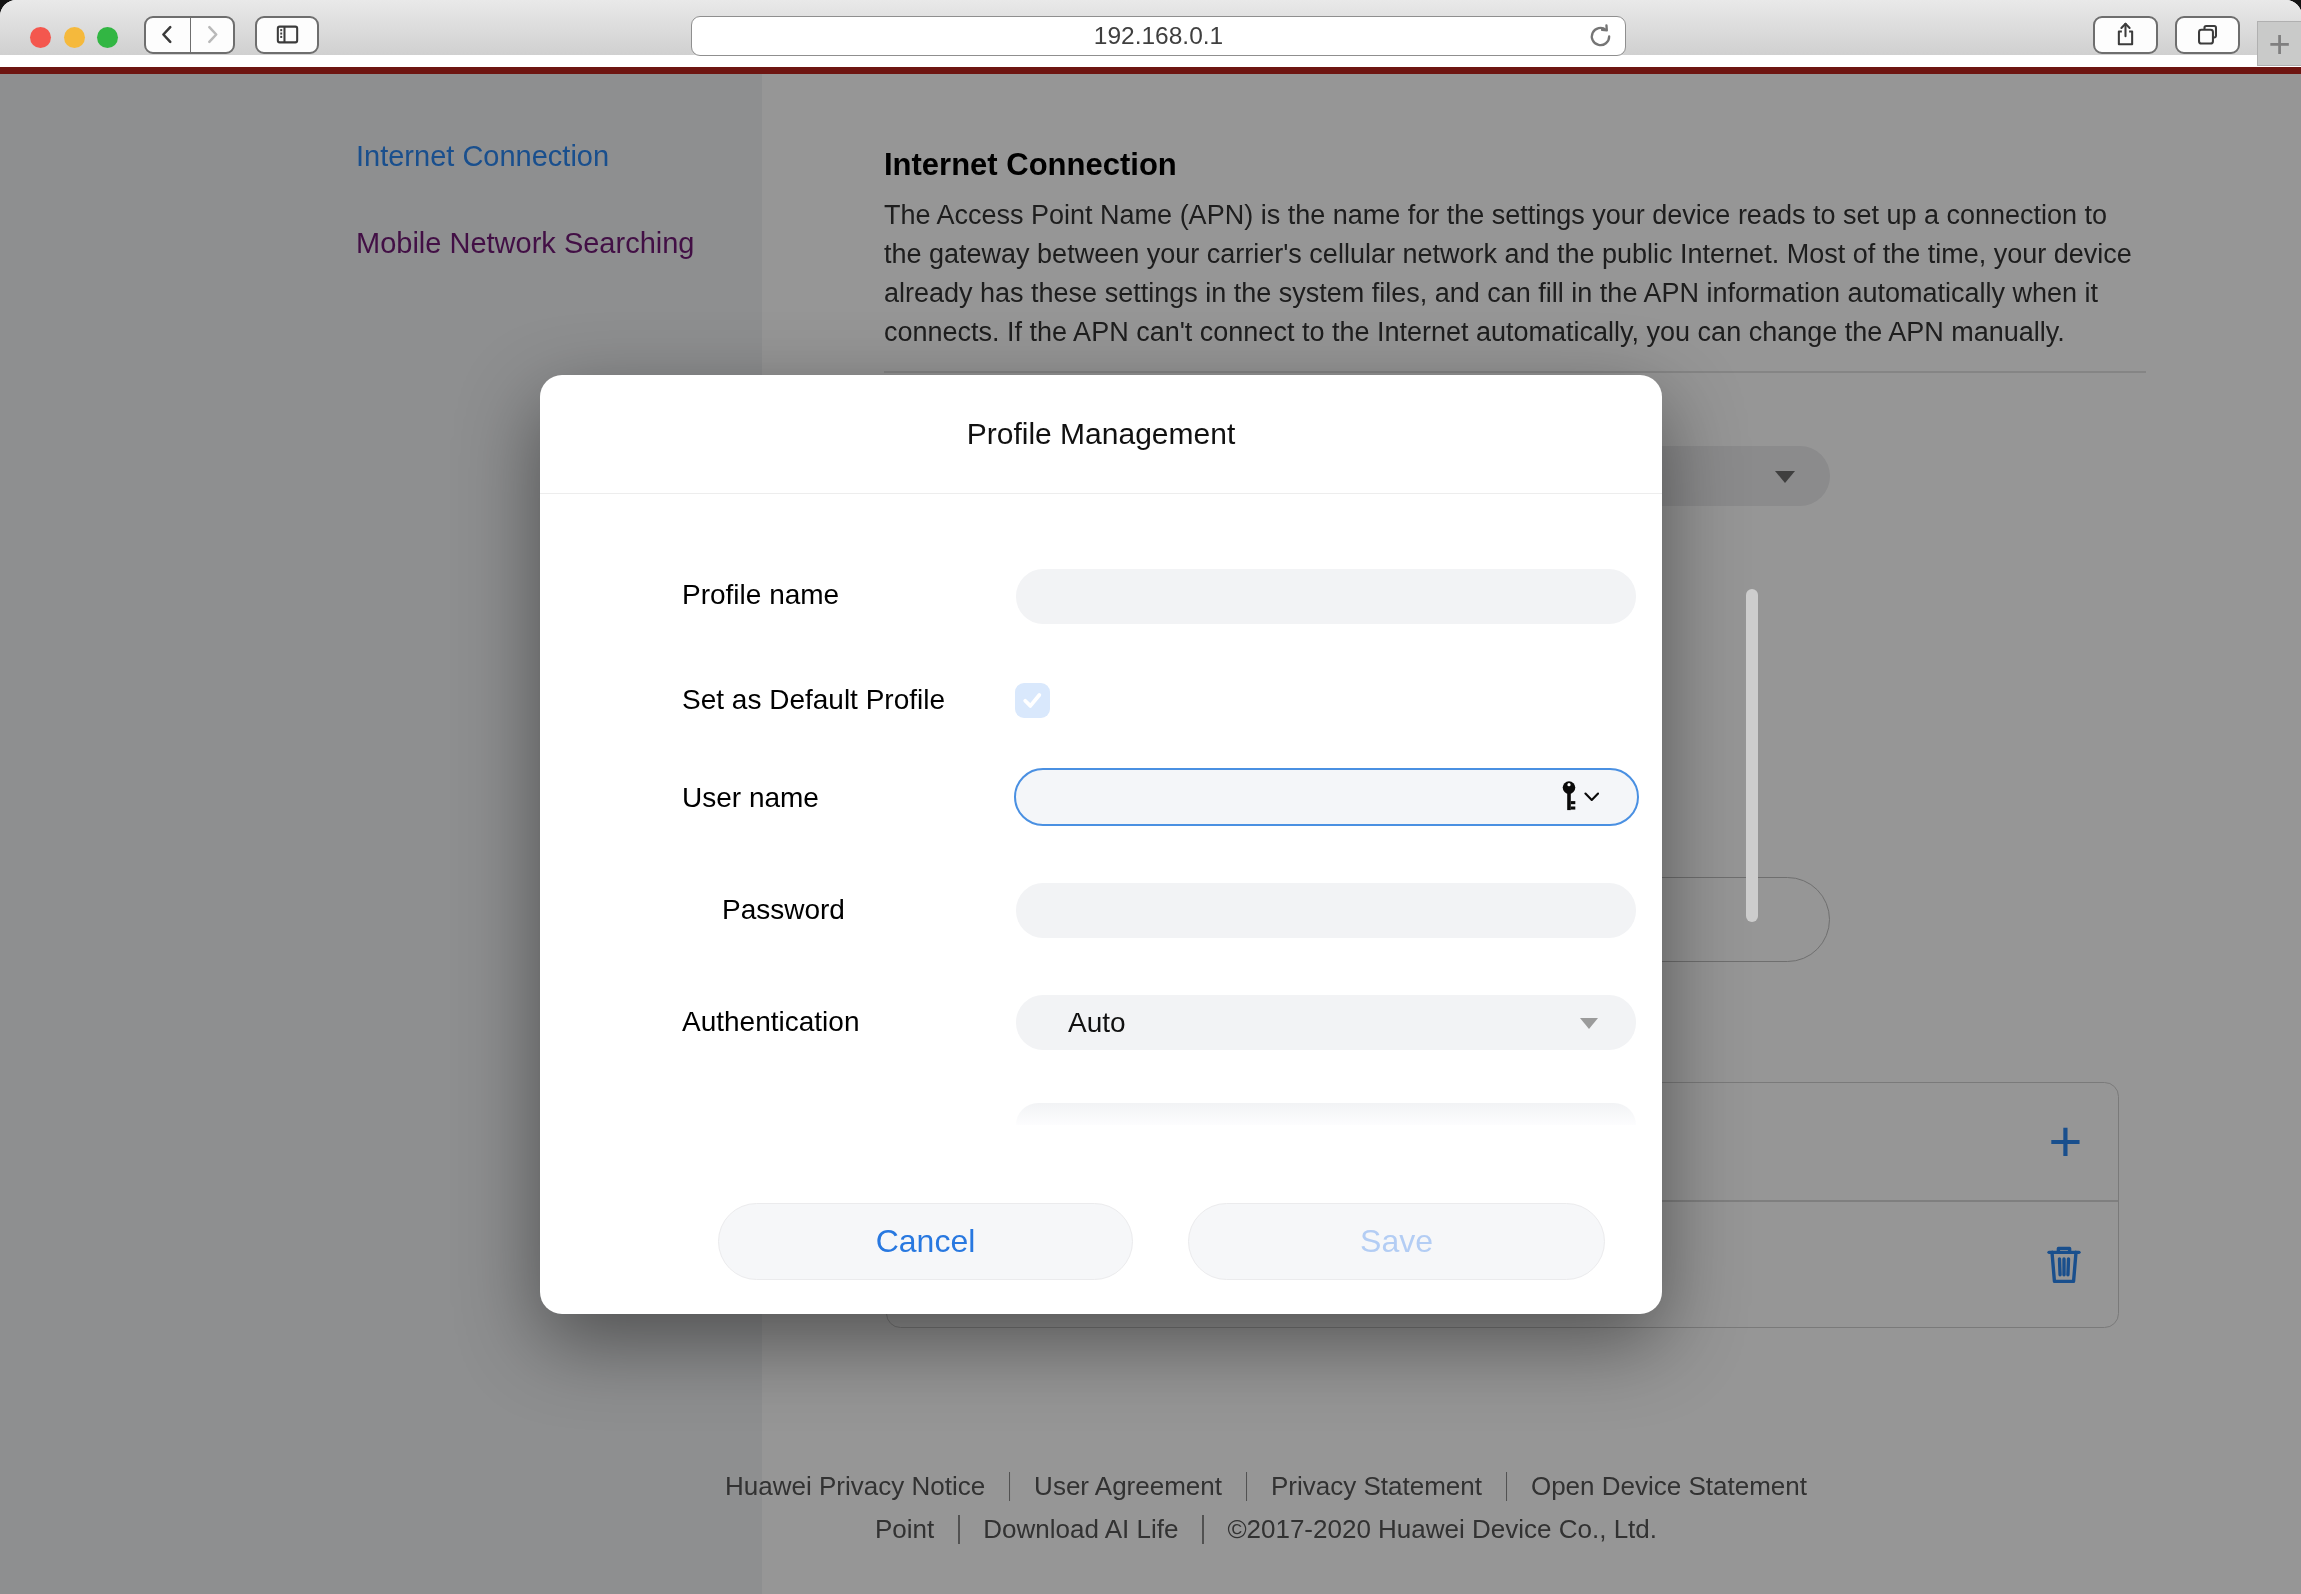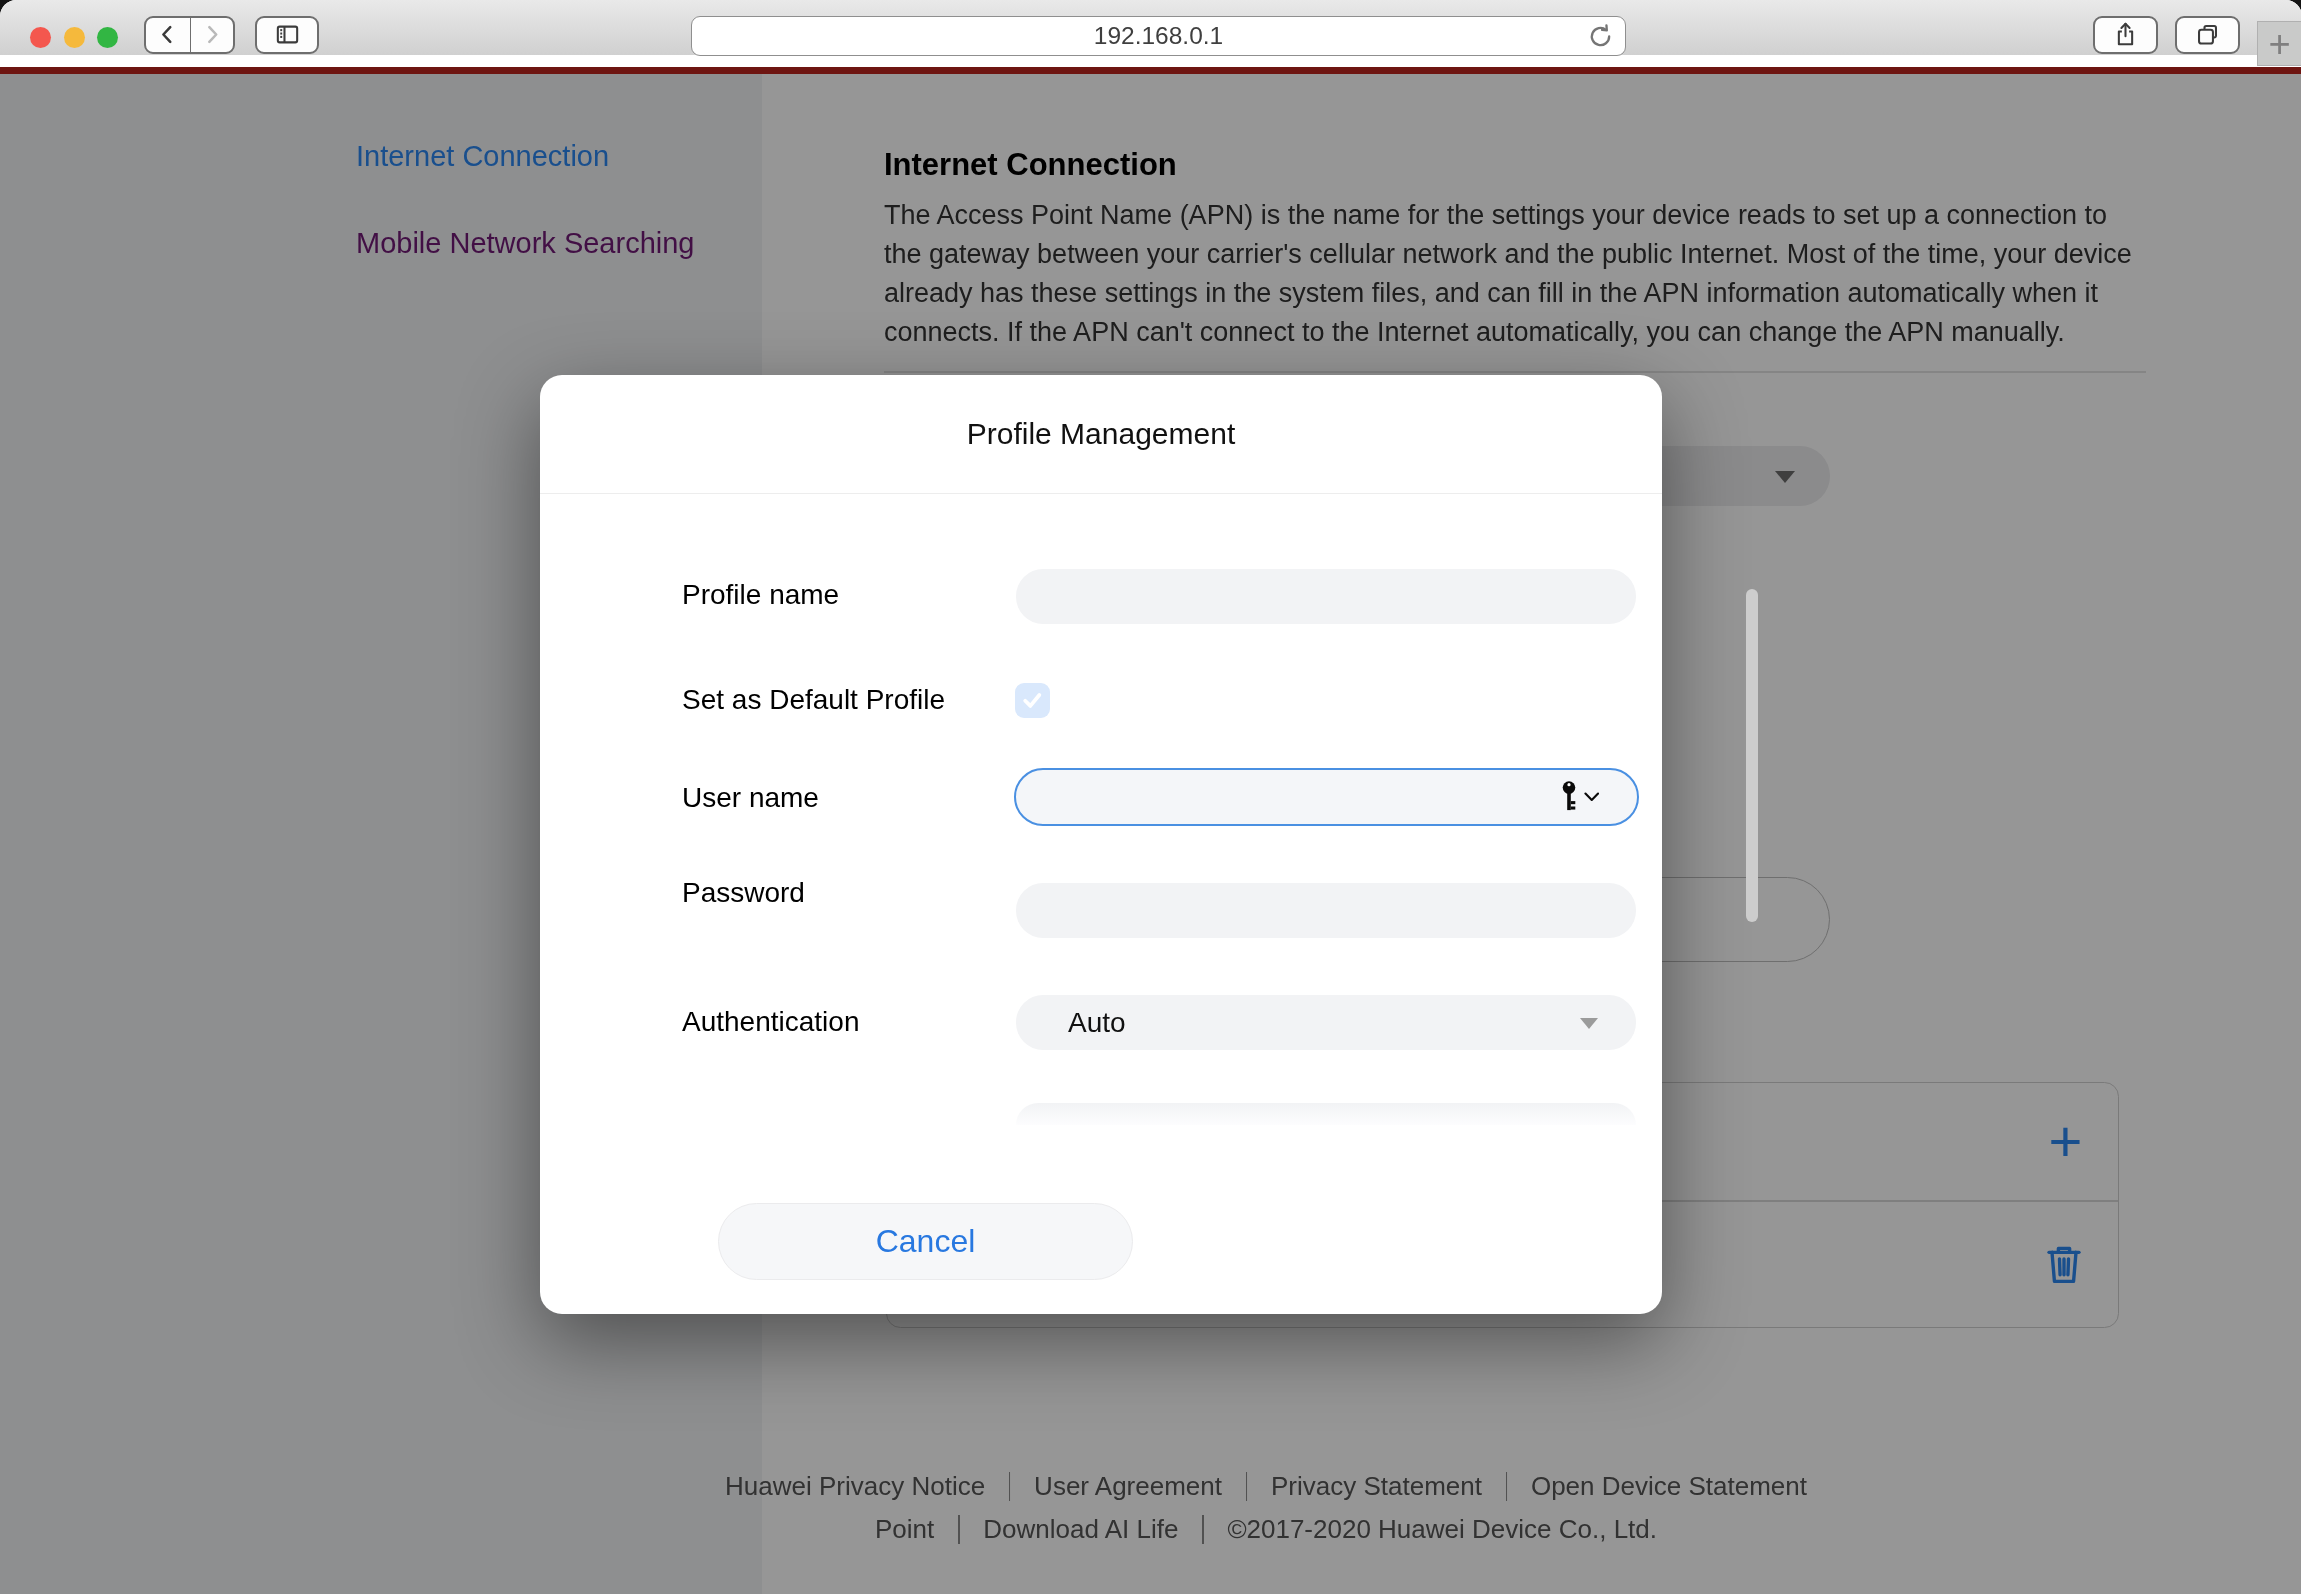--- a/index.html
+++ b/index.html
@@ -77,21 +77,21 @@
   .lbl-profile{top:204px;} .field-profile{top:194px;}
   .lbl-default{top:309px;}
   .m-checkbox{position:absolute;left:475px;top:308px;width:35px;height:35px;border-radius:9px;
     background:#d9e8fc;display:flex;align-items:center;justify-content:center;cursor:pointer;}
   .lbl-user{top:407px;}
   .field-user-wrap{position:absolute;left:474px;top:393px;width:625px;height:58px;box-sizing:border-box;
     background:#f4f6f9;border:2.7px solid #4a90e2;border-radius:29px;display:flex;align-items:center;}
   .field-user{flex:1;height:100%;background:transparent;border:none;outline:none;border-radius:29px;
     font-size:27px;color:#111;padding:0 11px 0 36px;font-family:"Liberation Sans","DejaVu Sans",sans-serif;}
   .autofill{display:flex;align-items:center;gap:5.5px;margin-right:38px;cursor:pointer;}
-  .lbl-pass{top:502px;} .field-pass{top:508px;}
+  .lbl-pass{top:519px;margin-left:40px;} .field-pass{top:508px;}
   .lbl-auth{top:631px;}
   .m-select{position:absolute;left:476px;top:620px;width:620px;height:55px;box-sizing:border-box;
     background:#f2f3f5;border-radius:27px;display:flex;align-items:center;cursor:pointer;}
   .m-select .sel-value{font-size:28px;color:#111;margin-left:52px;}
   .m-select .tri-down{right:38px;top:23px;border-top:11.8px solid #9b9b9b;border-left-width:9px;border-right-width:9px;}
   .partial-field{position:absolute;left:476px;top:728px;width:620px;height:22px;
     border-radius:27px 27px 0 0;background:linear-gradient(#f2f3f5,#fdfdfe);}
   .m-scrollbar{position:absolute;left:1206px;top:214px;width:11.8px;height:333px;border-radius:6.4px;background:#cdcdcd;cursor:pointer;}
   .m-btn{position:absolute;top:828px;height:77px;border-radius:39px;box-sizing:border-box;
     background:#f6f7f9;border:1.8px solid #ebebed;font-size:32px;
@@ -269,16 +269,17 @@
     <div class="m-select">
       <span class="sel-value">Auto</span>
       <span class="tri-down"></span>
     </div>
 
     <div class="partial-field"></div>
 
     <div class="m-scrollbar"></div>
 
     <div class="m-btn btn-cancel">Cancel</div>
+    <div class="m-btn btn-save">Save</div>
   </div>
 
 </div>
 
 
 </body></html>

